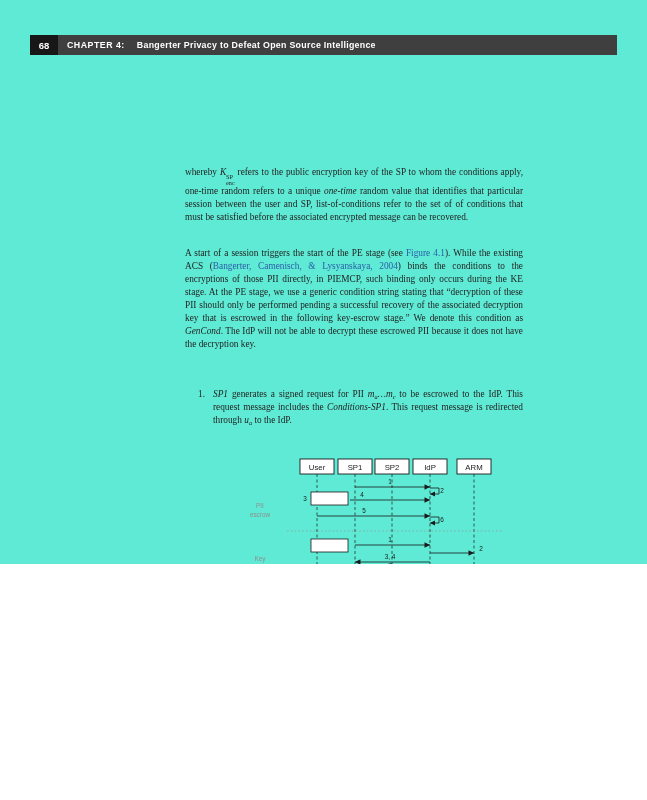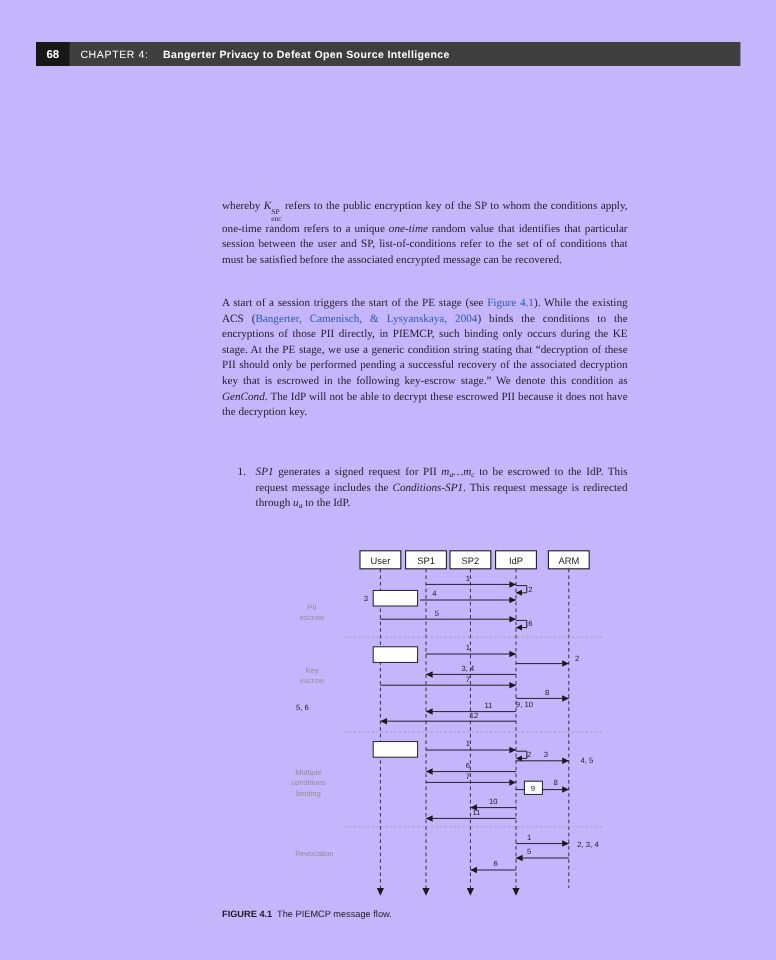--- a/index.html
+++ b/index.html
@@ -1,24 +1,24 @@
 <!DOCTYPE html>
 <html><head>
 <meta charset="utf-8">
 <style>
   *{margin:0;padding:0;box-sizing:border-box}
   html,body{background:#ffffff}
   body{width:647px;height:800px;font-family:"Liberation Serif",serif;color:#221e1f}
-  .page{position:relative;width:647px;height:800px;background:#c4b5fd;overflow:hidden}
+  .page{position:relative;width:647px;height:564px;background:#5eead4;overflow:hidden}
 
   .header-bar{position:absolute;left:30px;top:35px;width:587px;height:20px;background:#3f3f3f;
     display:flex;align-items:center;font-family:"Liberation Sans",sans-serif}
   .page-num{background:#171717;color:#fff;font-weight:bold;font-size:9.5px;width:28px;height:20px;
     display:flex;align-items:center;justify-content:center}
-  .chapter{color:#fff;font-weight:normal;font-size:8.8px;letter-spacing:.5px;margin-left:9px;white-space:nowrap}
+  .chapter{color:#fff;font-weight:bold;font-size:8.8px;letter-spacing:.5px;margin-left:9px;white-space:nowrap}
   .chapter-title{color:#fff;font-weight:bold;font-size:8.8px;letter-spacing:.3px;margin-left:12px;white-space:nowrap}
 
   .textblock{position:absolute;left:185px;width:338px;font-size:9.3px;line-height:13px;text-align:justify}
   .p1{top:93px}
   .formula{position:absolute;left:187px;top:145px;font-size:8.9px}
   .p2{top:166px}
   .p3{top:247px}
   .list{top:388px;display:flex;padding-left:13px}
   .marker{width:15px;flex:0 0 15px}
   .li-text{flex:1;text-align:justify}

